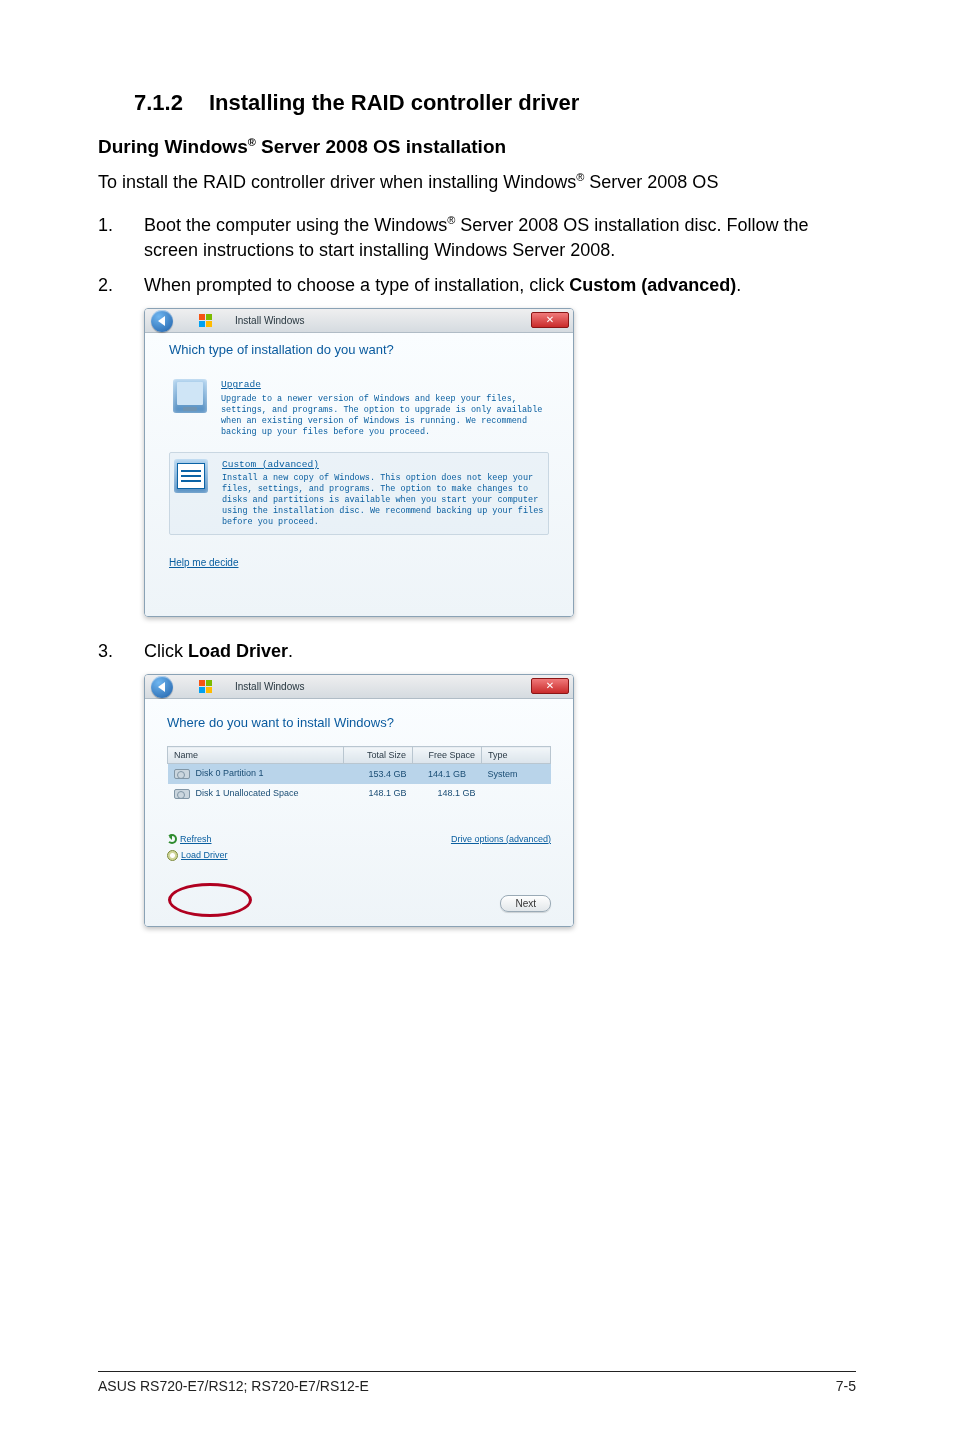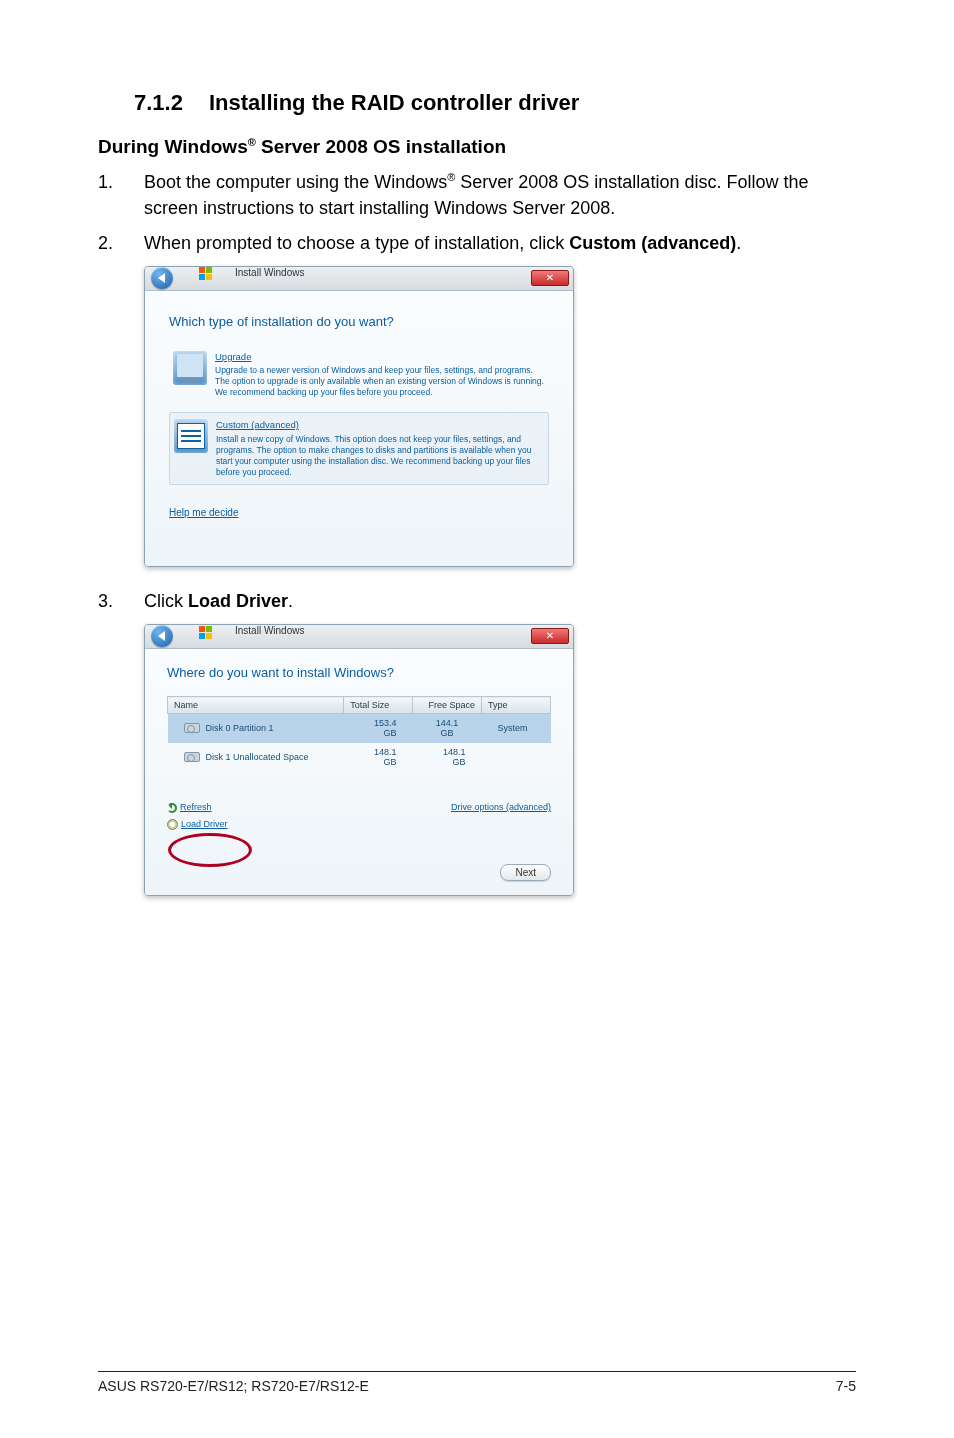--- a/index.html
+++ b/index.html
@@ -9,45 +9,45 @@
   .section-num { display: inline-block; width: 75px; }
   .subheading { font-size: 19px; font-weight: 700; margin-bottom: 12px; }
   .sup { font-size: 11px; vertical-align: super; }
   .body-text { font-size: 18px; font-weight: 400; margin-bottom: 18px; line-height: 1.35; }
   .ol-item { display: flex; font-size: 18px; margin-bottom: 10px; line-height: 1.4; }
   .ol-num { width: 46px; flex: none; }
   .ol-body { flex: 1; }
   .bold { font-weight: 700; }
   .screenshot-wrap { padding-left: 46px; margin-top: 8px; margin-bottom: 22px; }
   .winbox { width: 430px; background: linear-gradient(#f6f9fb, #e8eef3); border: 1px solid #8aa2b5; border-radius: 4px; box-shadow: 0 2px 5px rgba(0,0,0,.25); font-family: 'Segoe UI', Tahoma, sans-serif; overflow: hidden; }
-  .titlebar { height: 24px; background: linear-gradient(#efeff0, #d5dbe0); border-bottom: 1px solid #b0bcc6; display: flex; align-items: flex-start; padding: 0 6px; position: relative; gap: 19px; }
+  .titlebar { height: 24px; background: linear-gradient(#efeff0, #d5dbe0); border-bottom: 1px solid #b0bcc6; display: flex; align-items: center; padding: 0 6px; position: relative; gap: 19px; }
   .back-btn { width: 22px; height: 22px; border-radius: 50%; background: radial-gradient(circle at 35% 30%, #6fb6f0, #1e5fa8); display:flex; align-items:center; justify-content:center; margin-right:6px; box-shadow: inset 0 1px 1px rgba(255,255,255,.6), 0 1px 1px rgba(0,0,0,.3); }
   .back-arrow { display:block; width:0;height:0;border-top:5px solid transparent;border-bottom:5px solid transparent;border-right:7px solid #fff; margin-left:-1px; }
   .win-logo { width: 14px; height: 14px; display:inline-block; margin-right:4px; }
   .win-logo span { width:6px;height:6px;display:inline-block;float:left;margin:0.5px; }
   .wl-r{background:#f65314;} .wl-g{background:#7cbb00;} .wl-b{background:#00a1f1;} .wl-y{background:#ffbb00;}
   .title-text { font-size: 10px; color: #26353e; }
   .close-btn { position:absolute; right:4px; top:3px; width:38px; height:16px; background: linear-gradient(#f07a7a,#c92b2b); border:1px solid #8a1616; border-radius:2px; display:flex;align-items:center;justify-content:center;}
   .close-x { color:#fff; font-size:10px; line-height:10px; }
-  .win-content { padding: 23px 24px 20px 24px; background: linear-gradient(#fafdff, #eef4f8); }
+  .win-content { padding: 9px 24px 20px 24px; background: linear-gradient(#fafdff, #eef4f8); }
   .win-h1 { font-size: 13px; color: #095a9e; font-weight: 400; margin-bottom: 16px; }
-  .opt-row { display:flex; gap:8px; padding:6px 4px; border-radius:2px; margin-bottom:8px; }
+  .opt-row { display:flex; gap:14px; padding:6px 4px; border-radius:2px; margin-bottom:8px;font-family:Liberation Mono, monospace; }
   .opt-row.sel { border:1px solid #c9d7e2; background: rgba(220,232,242,.4); }
   .opt-icon { width:34px; height:34px; flex:none; background: linear-gradient(#b2d4ef,#4f8bc0); border-radius:3px; box-shadow: inset 0 0 4px rgba(255,255,255,.5); position:relative; }
   .opt-icon.pc::after { content:""; position:absolute; inset:3px 4px 8px 4px; background:#cfe5f6; border-radius:1px; }
   .opt-icon.pc::before { content:""; position:absolute; left:10px; right:10px; bottom:2px; height:4px; background:#6f94b3; border-radius:1px; }
   .list-ic { width:28px;height:26px;border:1px solid #0a63a6;background:#fff;display:flex;flex-direction:column;justify-content:space-evenly;padding:3px; }
   .list-ic div{height:2px;background:#0a63a6;}
   .opt-text { flex:1; font-size:8.5px; color:#0a5fa0; line-height:1.3; }
   .opt-title { font-size:9.5px; text-decoration: underline; margin-bottom:2px; display:block; }
   .help-link { font-size:10px; color:#0a5fa0; text-decoration:underline; margin-top:14px; display:inline-block; }
   .win-content2 { padding: 16px 22px 12px 22px; background: linear-gradient(#fafdff, #eef4f8); }
   .disk-table { width:100%; border-collapse:collapse; font-size:9px; margin-bottom: 30px; }
   .disk-table th { text-align:left; font-weight:400; color:#2a3a46; background: linear-gradient(#f2f6f9,#dbe4eb); border:1px solid #b9c6d0; padding:3px 6px; }
-  .disk-table td { padding:4px 16px; color:#1a4d74; border-bottom:1px solid transparent; }
+  .disk-table td { padding:4px 6px; color:#1a4d74; border-bottom:1px solid transparent; }
   .disk-table tr.sel td { background: #b9d4ea; }
   .hdd-ic { display:inline-block;width:16px;height:10px;background:#cbd6de;border:1px solid #8196a6;border-radius:2px;vertical-align:middle;margin-right:6px; position:relative;}
   .hdd-ic::after{content:"";position:absolute;left:2px;top:1px;width:6px;height:6px;border:1px solid #8196a6;border-radius:50%;}
   .below-table { display:flex; justify-content:space-between; align-items:flex-start; font-size:9px; margin-bottom:8px; }
   .link-small { color:#0a5fa0; text-decoration:underline; }
   .refresh-ic { display:inline-block;width:10px;height:10px;border:2px solid #2e8b2e;border-left-color:transparent;border-radius:50%;vertical-align:middle;margin-right:3px; position:relative;}
   .refresh-ic::after{content:"";position:absolute;left:-3px;top:-2px;border:3px solid transparent;border-right-color:#2e8b2e;}
   .cd-ic{display:inline-block;width:11px;height:11px;border:1px solid #7c8a3a;background:radial-gradient(circle,#fff 2px,#d0d69a 3px);border-radius:50%;vertical-align:middle;margin-right:3px;}
   .hand-circle { position:absolute; border:3px solid #b00020; border-radius:50%; width:84px; height:34px; left:23px; top:184px; pointer-events:none; }
   .win-content2-wrap { position:relative; }
@@ -61,20 +61,23 @@
 <div class="page">
 
   <h2 class="section-heading">
     <span class="section-num">7.1.2</span><span>Installing the RAID controller driver</span>
   </h2>
 
   <h3 class="subheading">
     <span>During Windows</span><span class="sup">®</span><span> Server 2008 OS installation</span>
   </h3>
 
+  <p class="body-text">
+    <span>To install the RAID controller driver when installing Windows</span><span class="sup">®</span><span> Server 2008 OS</span>
+  </p>
 
   <div class="ol-item">
     <div class="ol-num">1.</div>
     <div class="ol-body">
       <span>Boot the computer using the Windows</span><span class="sup">®</span><span> Server 2008 OS installation disc. Follow the screen instructions to start installing Windows Server 2008.</span>
     </div>
   </div>
 
   <div class="ol-item">
     <div class="ol-num">2.</div>
@@ -155,21 +158,21 @@
             <span class="close-x">✕</span>
           </div>
       </div>
       <div class="win-content2 win-content2-wrap">
         <div class="win-h1">Where do you want to install Windows?</div>
 
         <table class="disk-table">
           <thead>
             <tr>
               <th style="width:46%;">Name</th>
-              <th style="width:18%;">Total Size</th>
+              <th style="width:18%;text-align:right;">Total Size</th>
               <th style="width:18%;text-align:right;">Free Space</th>
               <th style="width:18%;">Type</th>
             </tr>
           </thead>
           <tbody>
             <tr class="sel">
               <td><span class="hdd-ic"></span><span>Disk 0 Partition 1</span></td>
               <td style="text-align:right;">153.4 GB</td>
               <td style="text-align:center;">144.1 GB</td>
               <td>System</td>

